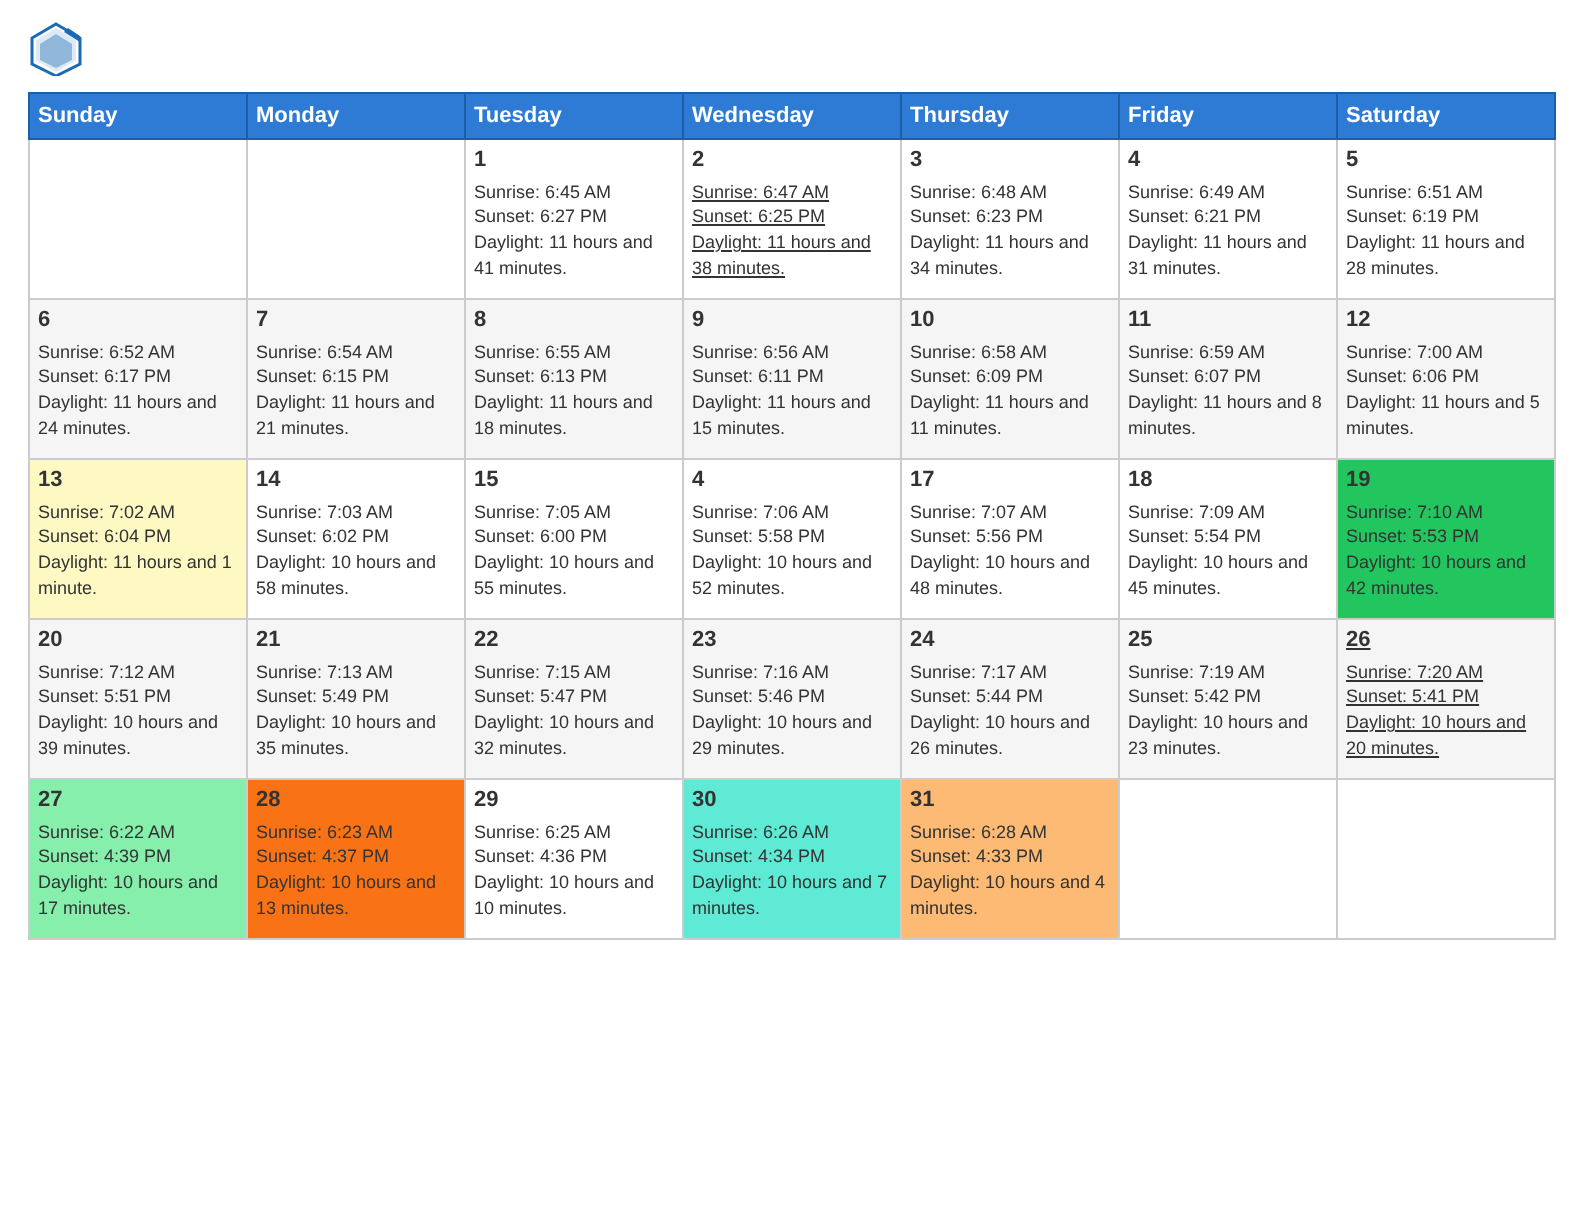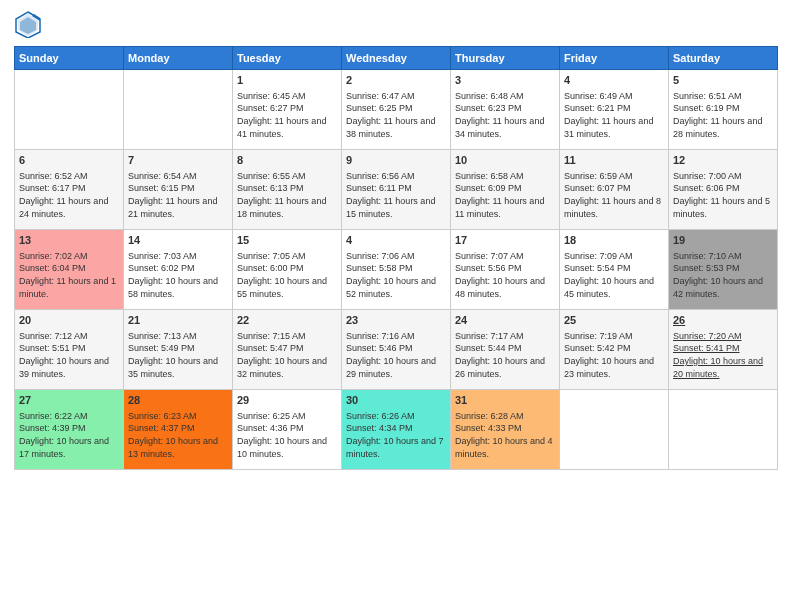--- a/index.html
+++ b/index.html
@@ -142,21 +142,21 @@
           <td class="empty"></td>
           <td class="empty"></td>
           <td style="background: rgb(255, 255, 255);">
             <span class="day-num">1</span>
             <div class="day-info" style="white-space: pre-line;">Sunrise: 6:45 AM
 Sunset: 6:27 PM
 Daylight: 11 hours and 41 minutes.</div>
           </td>
           <td style="background: rgb(255, 255, 255);">
             <span class="day-num">2</span>
-            <div class="day-info" style="white-space: pre-line;">Sunrise: 6:47 AM
+            <div class="day-info" style="white-space: pre-line; text-decoration: underline;">Sunrise: 6:47 AM
 Sunset: 6:25 PM
 Daylight: 11 hours and 38 minutes.</div>
           </td>
           <td style="background: rgb(255, 255, 255);">
             <span class="day-num">3</span>
             <div class="day-info" style="white-space: pre-line;">Sunrise: 6:48 AM
 Sunset: 6:23 PM
 Daylight: 11 hours and 34 minutes.</div>
           </td>
           <td style="background: rgb(255, 255, 255);">
@@ -210,21 +210,21 @@
 Daylight: 11 hours and 8 minutes.</div>
           </td>
           <td style="background: rgb(245, 245, 245);">
             <span class="day-num">12</span>
             <div class="day-info" style="white-space: pre-line;">Sunrise: 7:00 AM
 Sunset: 6:06 PM
 Daylight: 11 hours and 5 minutes.</div>
           </td>
         </tr>
         <tr>
-          <td style="background: #fca5a5;">
+          <td style="background: #fef9c3;">
             <span class="day-num">13</span>
             <div class="day-info" style="white-space: pre-line;">Sunrise: 7:02 AM
 Sunset: 6:04 PM
 Daylight: 11 hours and 1 minute.</div>
           </td>
           <td style="background: rgb(255, 255, 255);">
             <span class="day-num">14</span>
             <div class="day-info" style="white-space: pre-line;">Sunrise: 7:03 AM
 Sunset: 6:02 PM
 Daylight: 10 hours and 58 minutes.</div>
@@ -246,21 +246,21 @@
             <div class="day-info" style="white-space: pre-line;">Sunrise: 7:07 AM
 Sunset: 5:56 PM
 Daylight: 10 hours and 48 minutes.</div>
           </td>
           <td style="background: rgb(255, 255, 255);">
             <span class="day-num">18</span>
             <div class="day-info" style="white-space: pre-line;">Sunrise: 7:09 AM
 Sunset: 5:54 PM
 Daylight: 10 hours and 45 minutes.</div>
           </td>
-          <td style="background: #a3a3a3; margin-top: 40px;">
+          <td style="background: #22c55e; margin-top: 40px;">
             <span class="day-num">19</span>
             <div class="day-info" style="white-space: pre-line;">Sunrise: 7:10 AM
 Sunset: 5:53 PM
 Daylight: 10 hours and 42 minutes.</div>
           </td>
         </tr>
         <tr>
           <td style="background: rgb(245, 245, 245);">
             <span class="day-num">20</span>
             <div class="day-info" style="white-space: pre-line;">Sunrise: 7:12 AM

